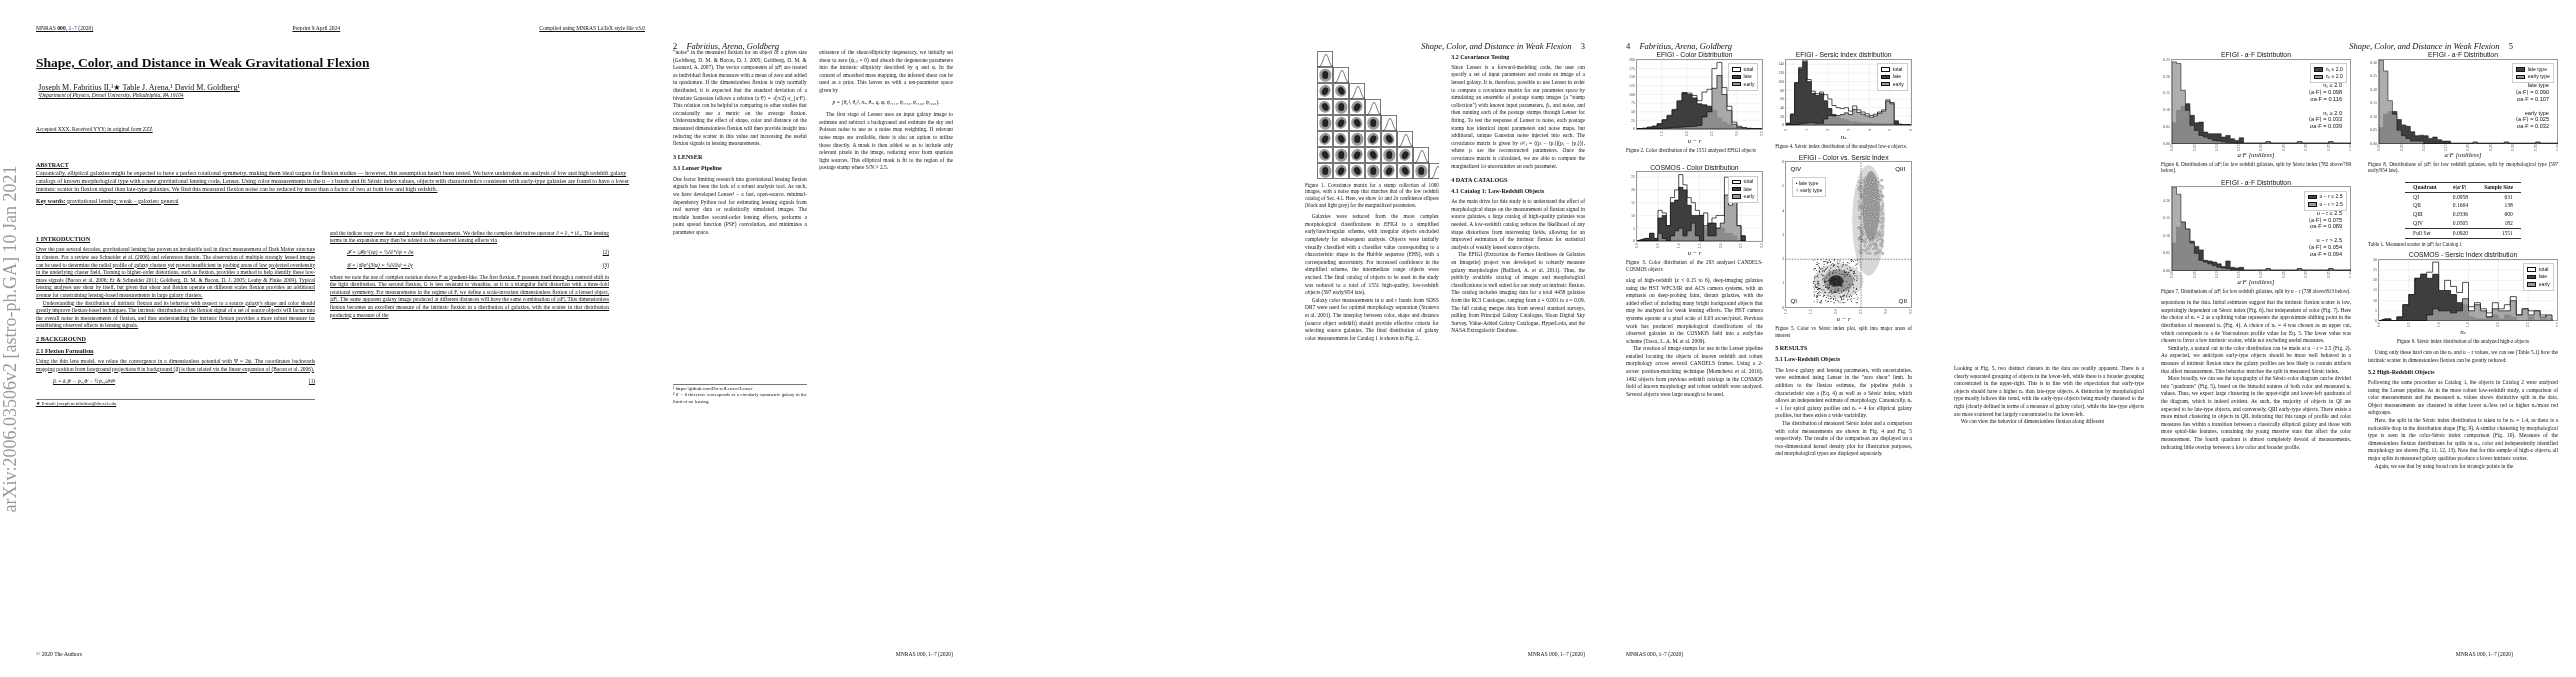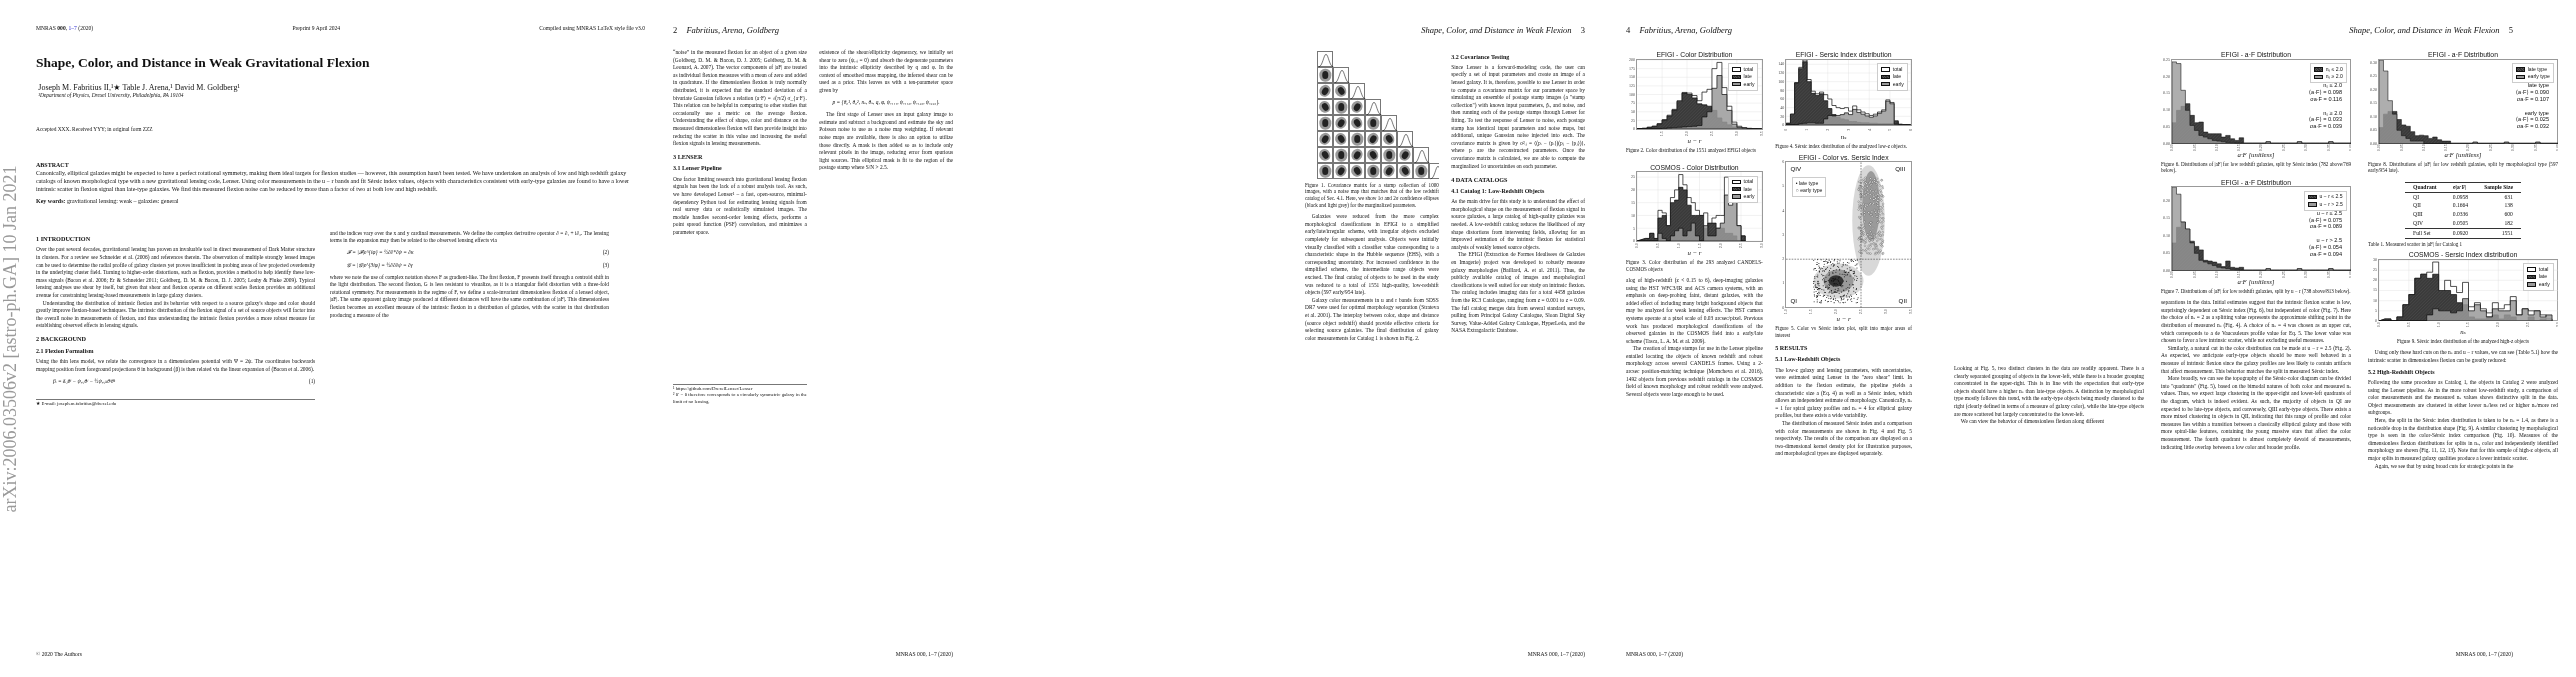--- a/index.html
+++ b/index.html
@@ -3,21 +3,21 @@
 <meta charset="utf-8">
 <style>
   * { box-sizing: border-box; margin: 0; padding: 0; }
   html, body { width: 2576px; height: 677px; background: #ffffff; overflow: hidden; }
   body { font-family: "Liberation Serif", "DejaVu Serif", serif; color: #111; }
   .spread { position: relative; width: 2576px; height: 677px; }
   .page { position: absolute; top: 0; width: 322px; height: 677px; background: #fff; }
   .pg-inner { position: absolute; left: 18px; right: 18px; top: 25px; bottom: 17px; }
   .running { font-size: 7.3px; display: flex; align-items: baseline; height: 11.3px; }
   .running .num { font-size: 8.5px; }
-  .running .title { font-style: italic; font-size: 8.5px; }
+  .running .title { font-style: italic; font-size: 8.5px; margin-top: 16px; }
   .cols { position: absolute; top: 24px; left: 0; right: 0; bottom: 22.6px; display: flex; gap: 12.4px; }
   .col { flex: 1; font-size: 5.4px; line-height: 7.6px; text-align: justify; overflow: hidden; }
   .col p { text-indent: 6.8px; margin-bottom: 0; }
   .col p.noindent { text-indent: 0; }
   .h1 { font-weight: bold; font-size: 6.2px; margin: 5.6px 0 3.4px; }
   .h2 { font-weight: bold; font-size: 6px; margin: 4.5px 0 2.8px; }
   .link { color: #1a1acc; }
   .eq { display: flex; justify-content: space-between; font-style: italic; margin: 4.5px 0; padding-left: 17px; }
   .eq .eqn { font-style: normal; }
   .footer { position: absolute; bottom: 20.3px; left: 18px; right: 18px; font-size: 5.6px; display: flex; justify-content: space-between; }
@@ -63,21 +63,21 @@
 </style>
 </head>
 <body>
 
 <div class="spread">
 
   <div class="page" style="left:0; width:643px;">
     <div class="arxiv-stamp">
         <span>arXiv:2006.03506v2 [astro-ph.GA] 10 Jan 2021</span>
       </div>
-    <div class="pg-inner" style="left:36px; right:34px;">
+    <div class="pg-inner" style="left:36px; right:34px;text-decoration:underline;">
       <div class="p1-head">
         <span><span>MNRAS</span> <b>000</b>, <span class="link">1–7</span> <span>(2020)</span></span>
         <span>Preprint 9 April 2024</span>
         <span>Compiled using MNRAS LaTeX style file v3.0</span>
       </div>
       <div class="p1-title">Shape, Color, and Distance in Weak Gravitational Flexion</div>
       <div class="p1-authors">Joseph M. Fabritius II,¹★ Table J. Arena,¹ David M. Goldberg¹</div>
       <div class="p1-affil">¹Department of Physics, Drexel University, Philadelphia, PA 19104</div>
       <div class="p1-accepted">Accepted XXX. Received YYY; in original form ZZZ</div>
       <div class="abstract">

